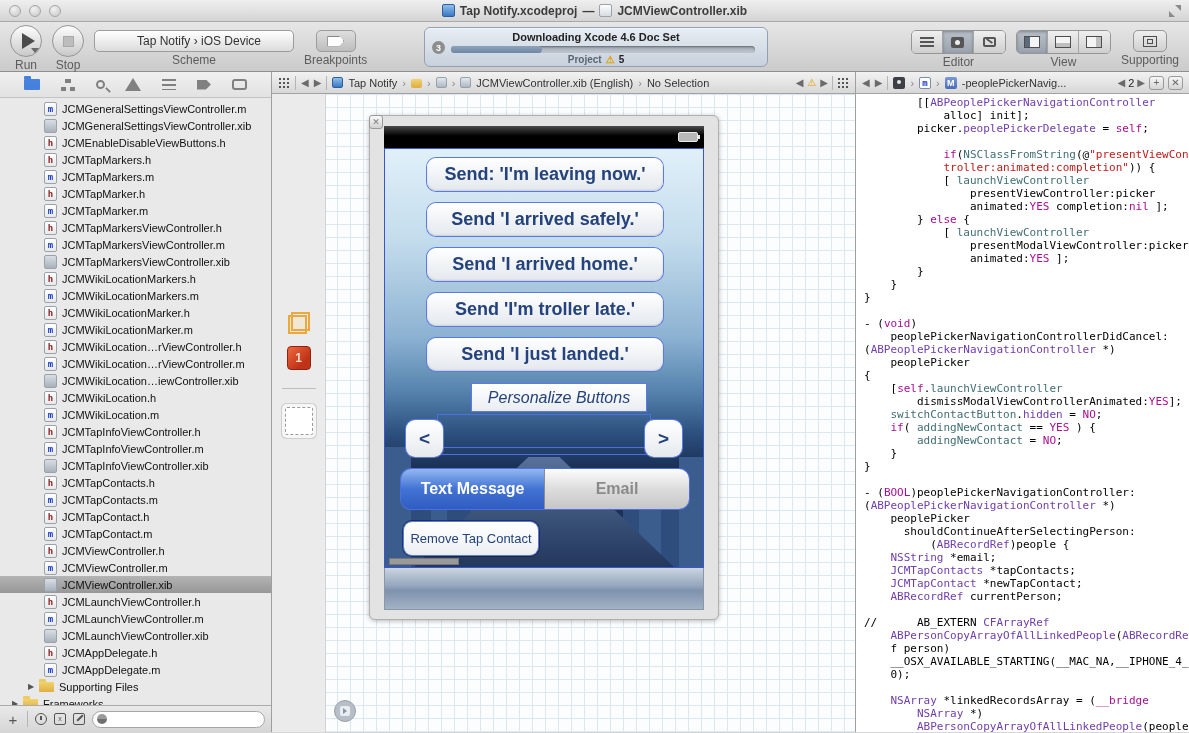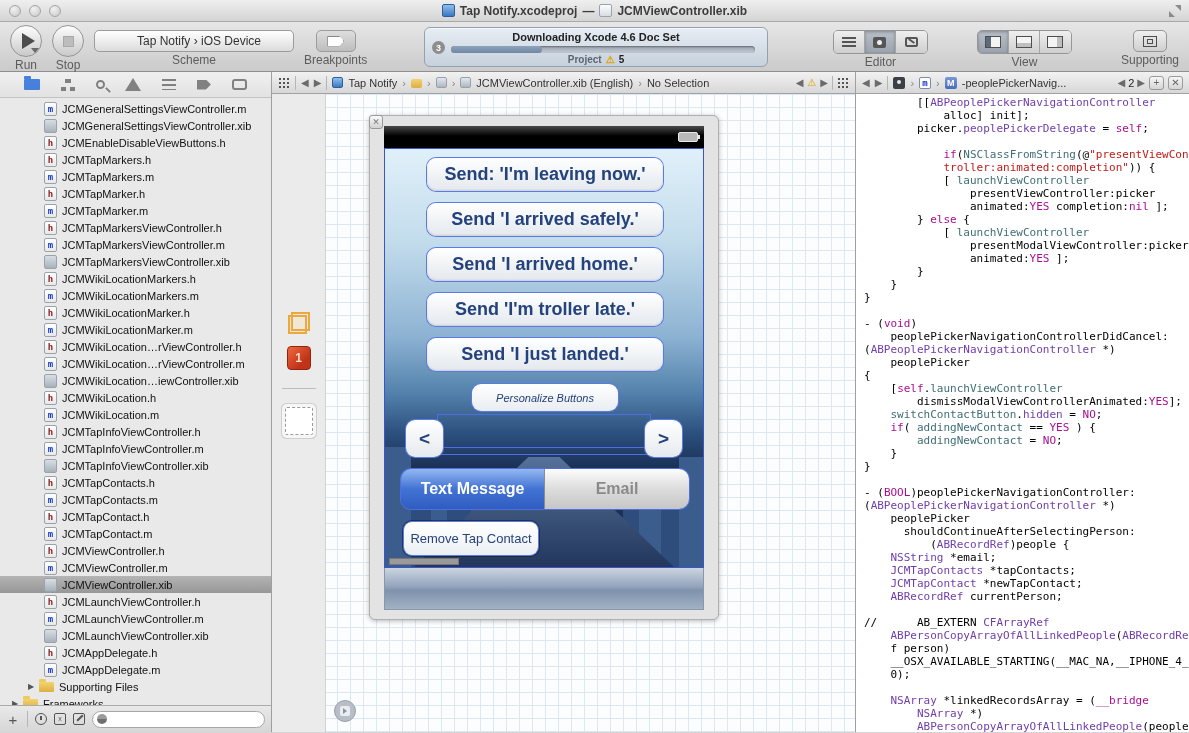--- a/index.html
+++ b/index.html
@@ -40,21 +40,21 @@
     background:linear-gradient(#e7edf4,#c7d1dc); box-shadow:inset 0 1px 0 #f4f8fc; }
   .act-title { text-align:center; font-size:11px; color:#222; margin-top:3px; font-weight:bold; }
   .act-badge { position:absolute; left:7px; top:13px; width:13px; height:13px; border-radius:50%; background:#8d8d8d;
     color:#fff; font-size:9px; font-weight:bold; display:flex; align-items:center; justify-content:center; }
   .act-bar { position:absolute; left:26px; right:12px; top:18px; height:7px; border-radius:4px;
     background:linear-gradient(#9aa3ad,#c2c9d1); box-shadow:inset 0 1px 2px rgba(0,0,0,.35); }
   .act-fill { height:100%; border-radius:4px; background:linear-gradient(#8fa3bb,#6f87a3); }
   .act-sub { position:absolute; left:0; right:0; top:26px; display:flex; justify-content:center; align-items:center; gap:4px;
     font-size:10px; font-weight:bold; color:#5a6470; }
   .warn { color:#e2a400; font-size:10px; }
-  .tb-right { margin-left:auto; display:flex;gap:39px; }
+  .tb-right { margin-left:auto; display:flex; }
   .seg-group { display:flex; margin-top:5px; border:1px solid #969696; border-radius:5px; overflow:hidden; }
   .seg { width:31px; height:22px; background:linear-gradient(#efefef,#cfcfcf); border-right:1px solid #a5a5a5;
     display:flex; align-items:center; justify-content:center; }
   .seg:last-child { border-right:none; }
   .seg.sel { background:linear-gradient(#b9c0c9,#9aa3ae); box-shadow:inset 0 1px 3px rgba(0,0,0,.3); }
   .ic-lines { width:14px; height:10px; background:repeating-linear-gradient(180deg,#555 0 2px,transparent 2px 4px); }
   .ic-assist { width:13px; height:11px; background:#555; border-radius:2px; position:relative; }
   .ic-assist:after { content:""; position:absolute; left:4px; top:3px; width:5px; height:5px; border-radius:50%; background:#eee; }
   .ic-version { width:13px; height:10px; border:2px solid #555; border-radius:2px; position:relative; }
   .ic-version:after { content:""; position:absolute; left:1px; top:1px; width:7px; height:2px; background:#555; transform:rotate(35deg); }
@@ -149,23 +149,23 @@
   .mainview { position:relative; height:420px; border:1px solid #3c55c8; overflow:hidden;
     background:linear-gradient(180deg,#e0f0f9 0%,#c3dcec 22%,#8cb2d2 45%,#5583ad 58%,#2c507e 68%,#1b3157 76%,#1b3157 100%); }
   .city { position:absolute; left:0; right:0; bottom:0; height:165px; }
   .bld { position:absolute; bottom:0; background:#3a5d8e; }
   .bld.b2 { background:#2e4d7d; }
   .road { position:absolute; left:50%; bottom:0; width:260px; height:110px; transform:translateX(-50%);
     background:linear-gradient(#56719a,#23375c); clip-path:polygon(44% 0,56% 0,100% 100%,0 100%); }
   .send-btn { position:absolute; left:42px; width:236px; height:33px; border-radius:9px;
     background:linear-gradient(#ffffff,#eef1f4 60%,#e4e9ee); box-shadow:0 0 0 1px #5b79e8, inset 0 -1px 2px rgba(0,0,0,.12);
     color:#24427c; font-weight:bold; font-size:18px; display:flex; align-items:center; justify-content:center; }
-  .pers-btn { position:absolute; left:87px; top:235px; width:146px; height:27px; border-radius:9px;
+  .pers-btn { position:absolute; left:87px; top:235px; width:174px; height:27px; border-radius:0;
     background:linear-gradient(#ffffff,#e9edf1); box-shadow:0 0 0 1px #5b79e8;
-    color:#24427c; font-style:italic; font-size:11px; display:flex; align-items:center; justify-content:center; }
+    color:#24427c; font-style:italic; font-size:16px; display:flex; align-items:center; justify-content:center; }
   .arrow-btn { position:absolute; top:271px; width:37px; height:37px; border-radius:9px;
     background:linear-gradient(#ffffff,#e6eaee); box-shadow:0 0 0 1px #5b79e8;
     color:#24427c; font-weight:bold; font-size:19px; display:flex; align-items:center; justify-content:center; }
   .sel-rect { position:absolute; left:52px; top:265px; width:214px; height:41px; border:1px solid #4d6fe3; }
   .sel-rect:after { content:""; position:absolute; left:0; right:0; bottom:6px; border-top:1px solid #4d6fe3; }
   .segctl { position:absolute; left:16px; top:320px; width:288px; height:40px; border-radius:10px; display:flex;
     box-shadow:0 0 0 1px #4d6fe3; overflow:hidden; }
   .seg-left { width:50%; background:linear-gradient(#93b7f0,#4273d4 50%,#2f5cc0); color:#fff; font-weight:bold; font-size:16px;
     display:flex; align-items:center; justify-content:center; border-right:1px solid #8c8c8c; }
   .seg-right { width:50%; background:linear-gradient(#fdfdfd,#dcdcdc 50%,#c6c6c6); color:#8a8a8a; font-weight:bold; font-size:16px;

